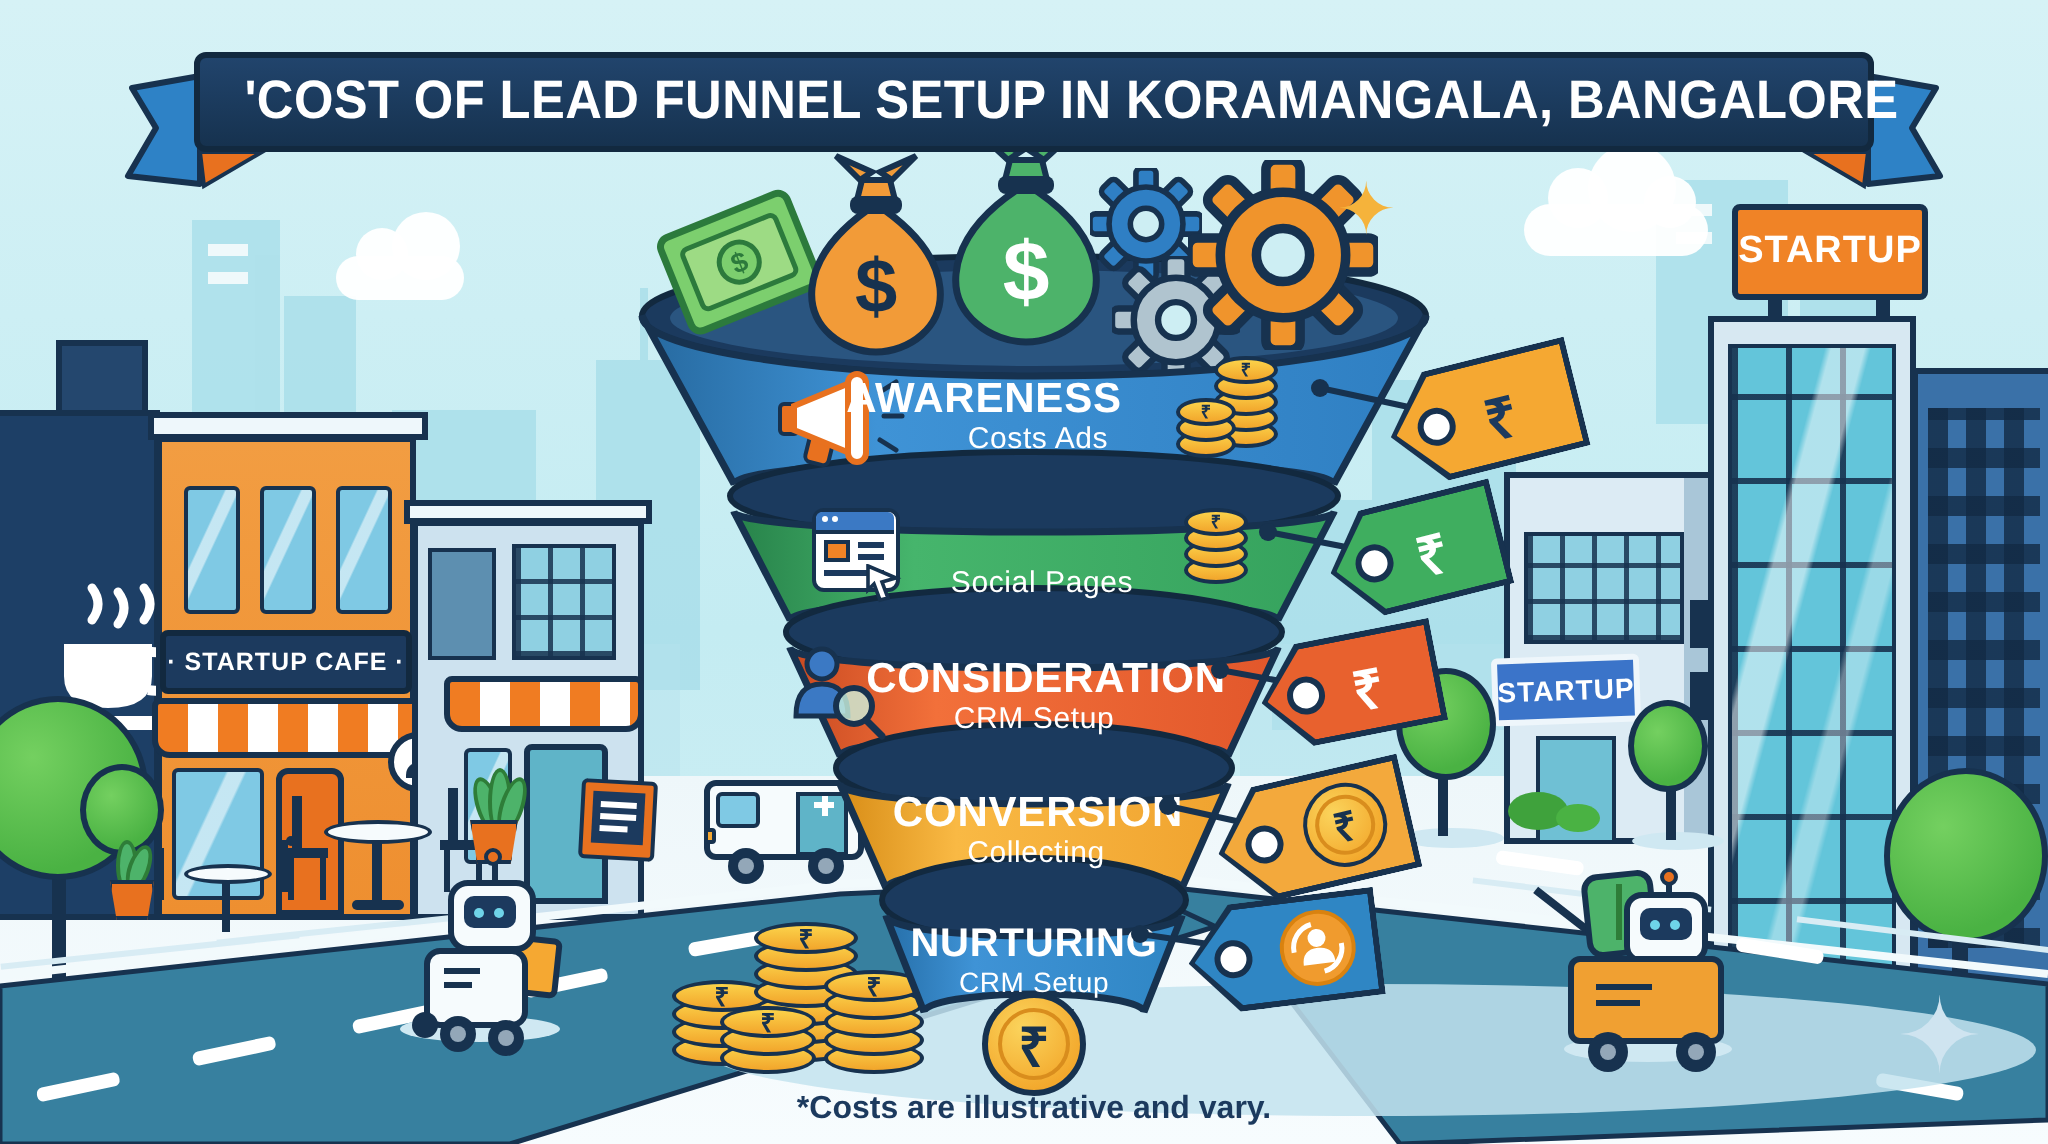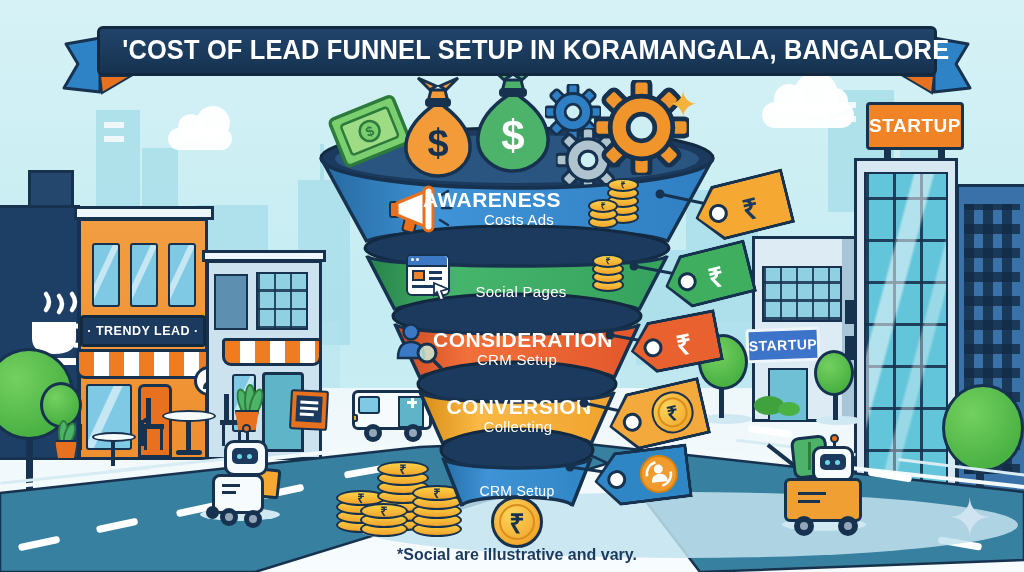--- a/index.html
+++ b/index.html
@@ -116,21 +116,21 @@
     <path d="M64 42 q14 0 12 11 q-2 10 -14 8" fill="none" stroke="#fff" stroke-width="5"></path>
     <rect x="14" y="74" width="58" height="7" rx="3.5" fill="#fff"></rect>
   </svg>
 
   <div class="abs bld" style="left:74px;top:206px;width:140px;height:14px;background:#eef7fb"></div>
   <div class="abs bld" style="left:78px;top:218px;width:130px;height:242px;background:linear-gradient(180deg,#f29d42,#ee8f30)"></div>
   <div class="abs win" style="left:92px;top:243px;width:28px;height:64px"></div>
   <div class="abs win" style="left:130px;top:243px;width:28px;height:64px"></div>
   <div class="abs win" style="left:168px;top:243px;width:28px;height:64px"></div>
   <div class="abs signbox" style="left:80px;top:315px;width:126px;height:32px;background:#1c3a5e;border:3px solid #12293f;border-radius:4px;color:#fff;font-size:12.5px;letter-spacing:.5px">
-      <span>· TRENDY LEAD ·</span>
+      <span>· STARTUP CAFE ·</span>
     </div>
   <div class="abs awning-o" style="left:76px;top:349px;width:134px;height:30px"></div>
   <div class="abs win" style="left:86px;top:384px;width:46px;height:66px"></div>
   <div class="abs bld" style="left:138px;top:384px;width:34px;height:74px;background:#e8711f;border-radius:6px 6px 0 0"></div>
   <div class="abs" style="left:143px;top:418px;width:5px;height:5px;border-radius:50%;background:#17324f"></div>
 
   <div class="navyline" style="left:206px;top:356px;width:4px;height:14px"></div>
   <div class="abs" style="left:194px;top:366px;width:30px;height:30px;border-radius:50%;background:#fff;border:3px solid #17324f;box-sizing:border-box">
     <div class="abs" style="left:9px;top:4px;width:7px;height:7px;border-radius:50%;background:#17324f"></div>
     <div class="abs" style="left:6px;top:12px;width:13px;height:8px;border-radius:7px 7px 0 0;background:#17324f"></div>
@@ -466,20 +466,21 @@
       </div>
     </div>
 
   <div class="t-main" style="left:492px;top:188px">AWARENESS</div>
   <div class="t-sub" style="left:519px;top:211px">Costs Ads</div>
   <div class="t-sub" style="left:521px;top:283px">Social Pages</div>
   <div class="t-main" style="left:523px;top:328px">CONSIDERATION</div>
   <div class="t-sub" style="left:517px;top:351px">CRM Setup</div>
   <div class="t-main" style="left:519px;top:395px">CONVERSION</div>
   <div class="t-sub" style="left:518px;top:418px">Collecting</div>
+  <div class="t-main" style="left:517px;top:461px;font-size:20px">NURTURING</div>
   <div class="t-sub" style="left:517px;top:483px;font-size:14px">CRM Setup</div>
 
   <div class="abs" style="left:668px;top:84px;font-size:36px;color:#f5b33b">✦</div>
 
   <div class="abs" style="left:948px;top:488px;font-size:52px;color:#cfe4f0">✦</div>
 
   <div class="abs big-coin" style="left:491px;top:496px;width:52px;height:52px">
     <div class="ring"></div>
     <span style="color:#17324f;font-weight:800;font-size:27px">₹</span>
   </div>
@@ -544,14 +545,14 @@
 
   <svg class="abs" style="left:0;top:0" width="1024" height="110">
     <polygon points="100,38 66,44 78,64 64,88 100,92" fill="#2e82c6" stroke="#17324f" stroke-width="3" stroke-linejoin="round"></polygon>
     <polygon points="934,38 968,44 956,64 970,88 934,92" fill="#2e82c6" stroke="#17324f" stroke-width="3" stroke-linejoin="round"></polygon>
     <polygon points="100,76 131,76 102,93" fill="#e8711f" stroke="#17324f" stroke-width="2"></polygon>
     <polygon points="934,76 903,76 932,93" fill="#e8711f" stroke="#17324f" stroke-width="2"></polygon>
   </svg>
   <div class="abs banner-bar"></div>
   <div class="abs banner-title">'COST OF LEAD FUNNEL SETUP IN KORAMANGALA, BANGALORE</div>
 
-  <div class="abs" style="left:517px;top:546px;transform:translateX(-50%);color:#1c3a5e;font-weight:bold;font-size:16px;white-space:nowrap">*Social are illustrative and vary.</div>
+  <div class="abs" style="left:517px;top:546px;transform:translateX(-50%);color:#1c3a5e;font-weight:bold;font-size:16px;white-space:nowrap">*Costs are illustrative and vary.</div>
 </div>
 
 </body></html>

